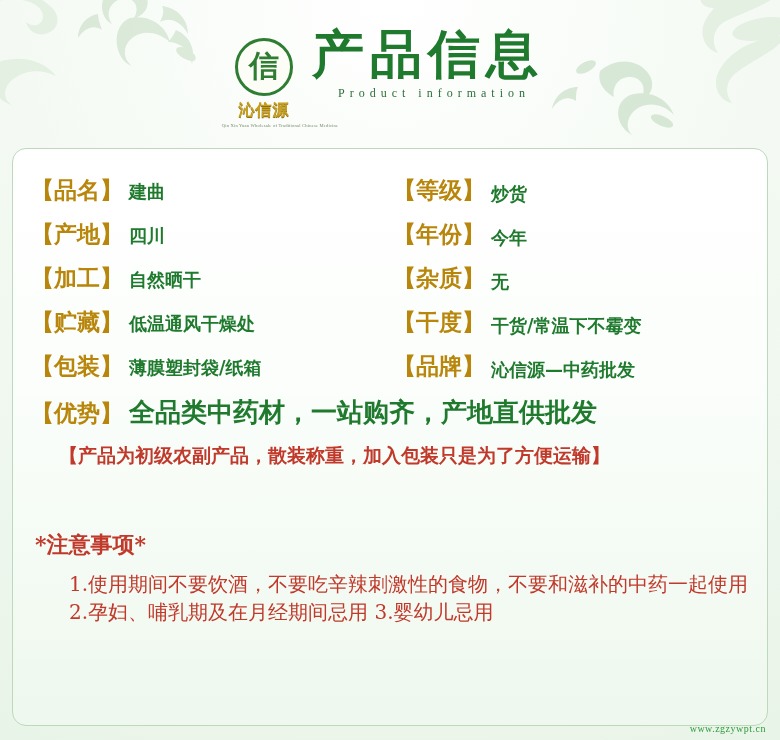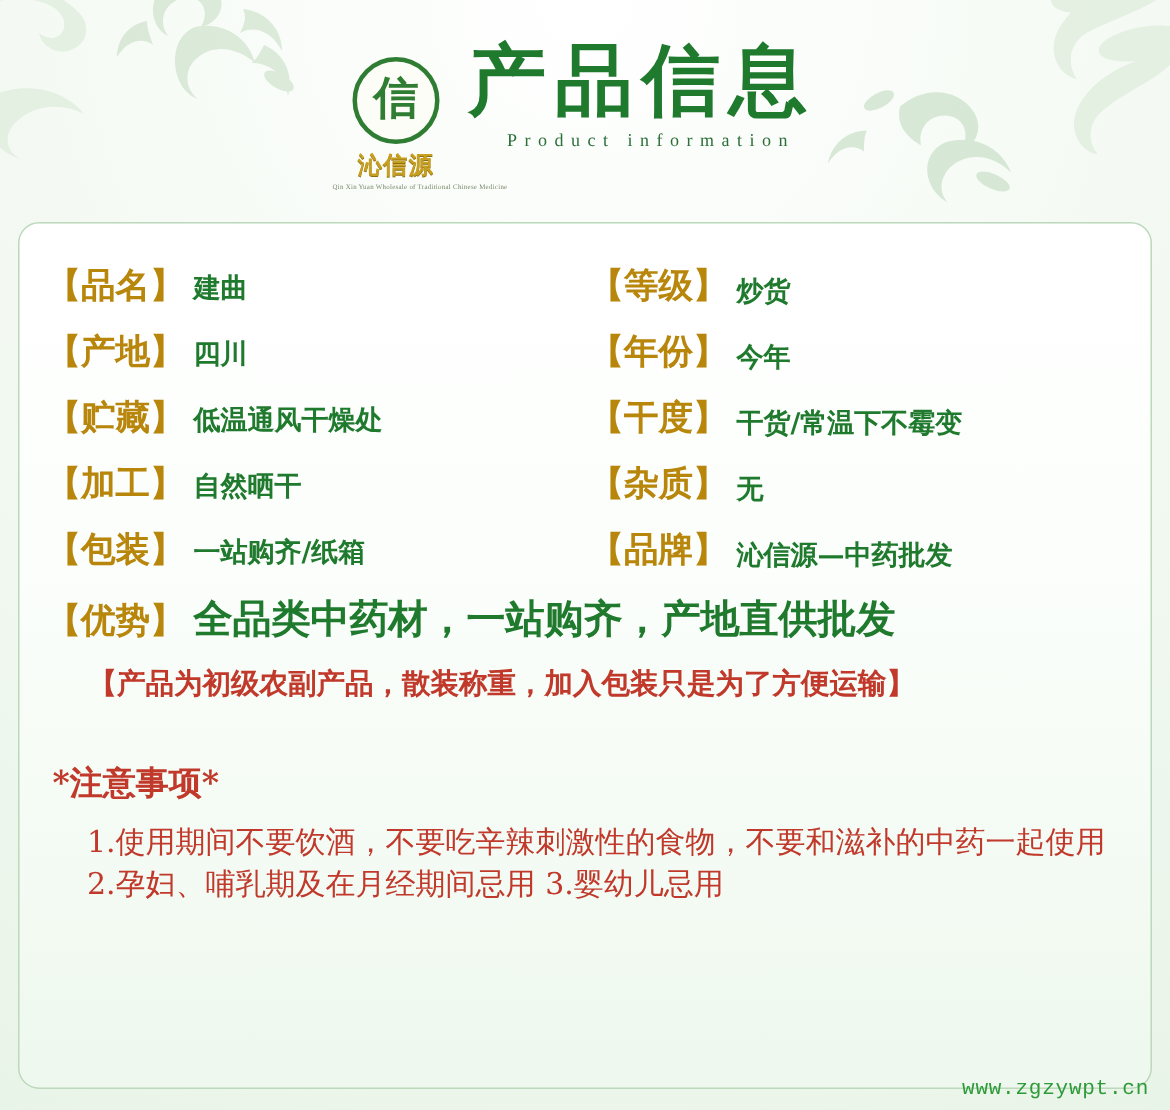--- a/index.html
+++ b/index.html
@@ -164,44 +164,44 @@
 
   .note {
     margin-left: 28px;
     color: #c0392b;
     font-size: 19px;
     font-weight: bold;
     font-family: "DejaVu Serif", serif;
   }
 
   .attention {
-    margin-top: 38px;
+    margin-top: 61px;
     margin-left: 4px;
     color: #c0392b;
     font-size: 22px;
     font-weight: bold;
     font-family: "DejaVu Serif", serif;
   }
   .attention-body {
     margin-top: 10px;
-    margin-left: 27px;
+    margin-left: 38px;
     width: 690px;
     color: #c0392b;
     font-size: 20px;
     line-height: 1.42;
     font-family: "DejaVu Serif", serif;
   }
 
   .watermark {
     position: absolute;
     right: 14px;
     bottom: 6px;
     color: #2e9b3a;
-    font-size: 14px;
-    font-family: Liberation Mono, monospace;
+    font-size: 10px;
+    font-family: Liberation Serif, serif;
     letter-spacing: 0.5px;
   }
 </style>
 </head>
 <body>
 
 <div class="page">
 
   <svg class="deco deco-left" viewBox="0 0 300 190">
     <g fill="#b9d4b6" opacity="0.85">
@@ -269,44 +269,44 @@
           <span class="value">四川</span>
         </div>
         <div class="col col-b">
           <span class="label">【年份】</span>
           <span class="value">今年</span>
         </div>
       </div>
 
       <div class="row">
         <div class="col col-a">
+          <span class="label">【加工】</span>
+          <span class="value">自然晒干</span>
+        </div>
+        <div class="col col-b">
+          <span class="label">【杂质】</span>
+          <span class="value">无</span>
+        </div>
+      </div>
+
+      <div class="row">
+        <div class="col col-a">
           <span class="label">【贮藏】</span>
           <span class="value">低温通风干燥处</span>
         </div>
         <div class="col col-b">
           <span class="label">【干度】</span>
           <span class="value">干货/常温下不霉变</span>
         </div>
       </div>
 
       <div class="row">
         <div class="col col-a">
-          <span class="label">【加工】</span>
-          <span class="value">自然晒干</span>
-        </div>
-        <div class="col col-b">
-          <span class="label">【杂质】</span>
-          <span class="value">无</span>
-        </div>
-      </div>
-
-      <div class="row">
-        <div class="col col-a">
           <span class="label">【包装】</span>
-          <span class="value">一站购齐/纸箱</span>
+          <span class="value">薄膜塑封袋/纸箱</span>
         </div>
         <div class="col col-b">
           <span class="label">【品牌】</span>
           <span class="value">沁信源—中药批发</span>
         </div>
       </div>
 
       <div class="row row-wide">
         <div class="col">
           <span class="label">【优势】</span>

